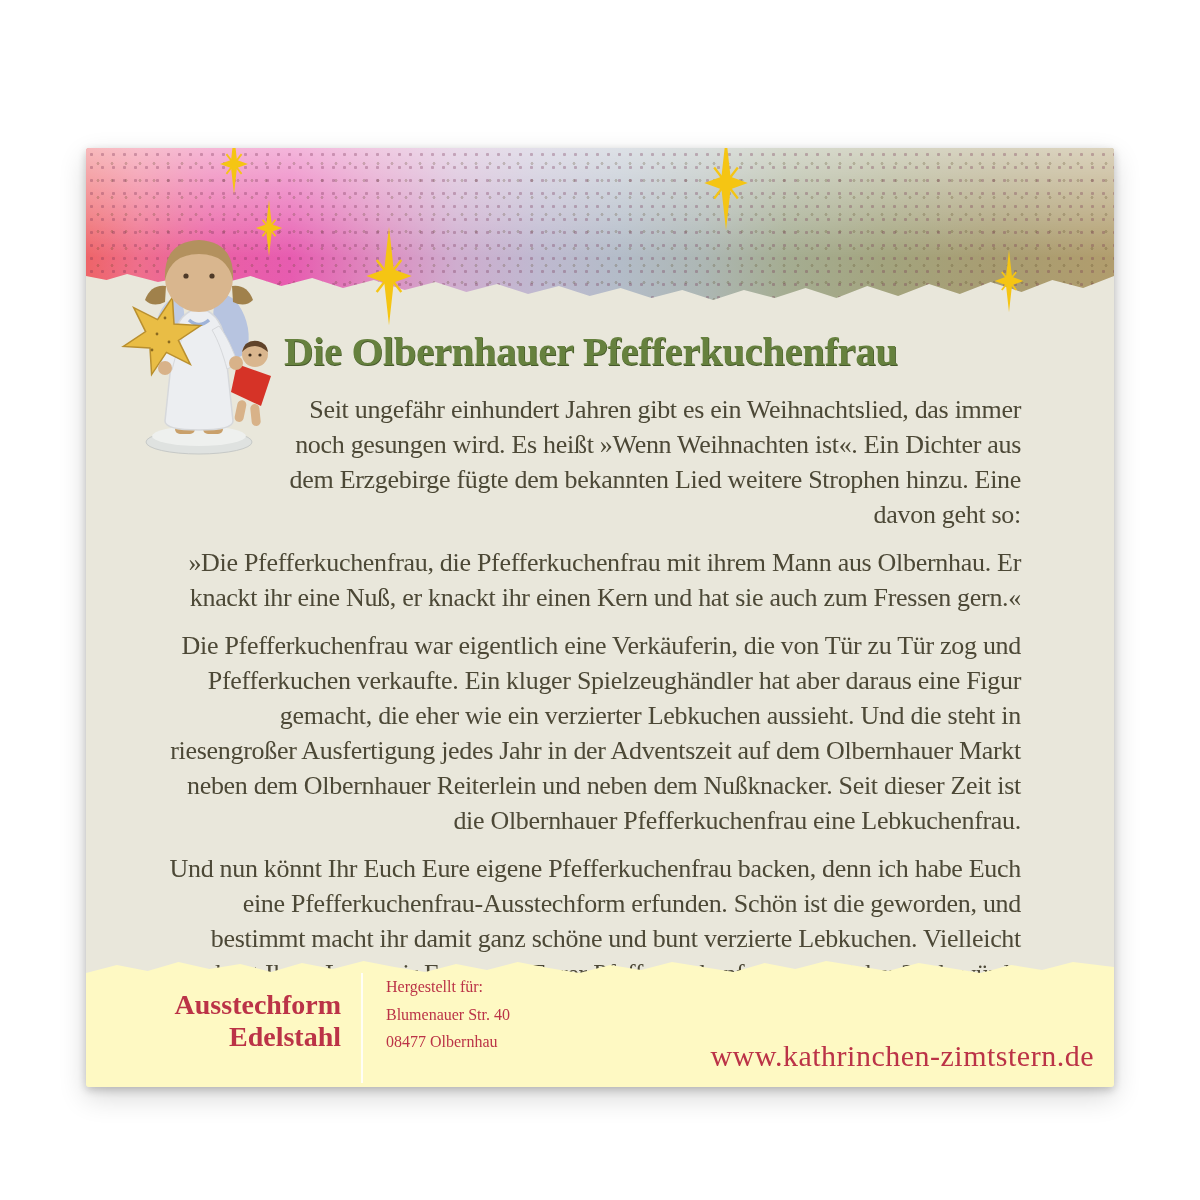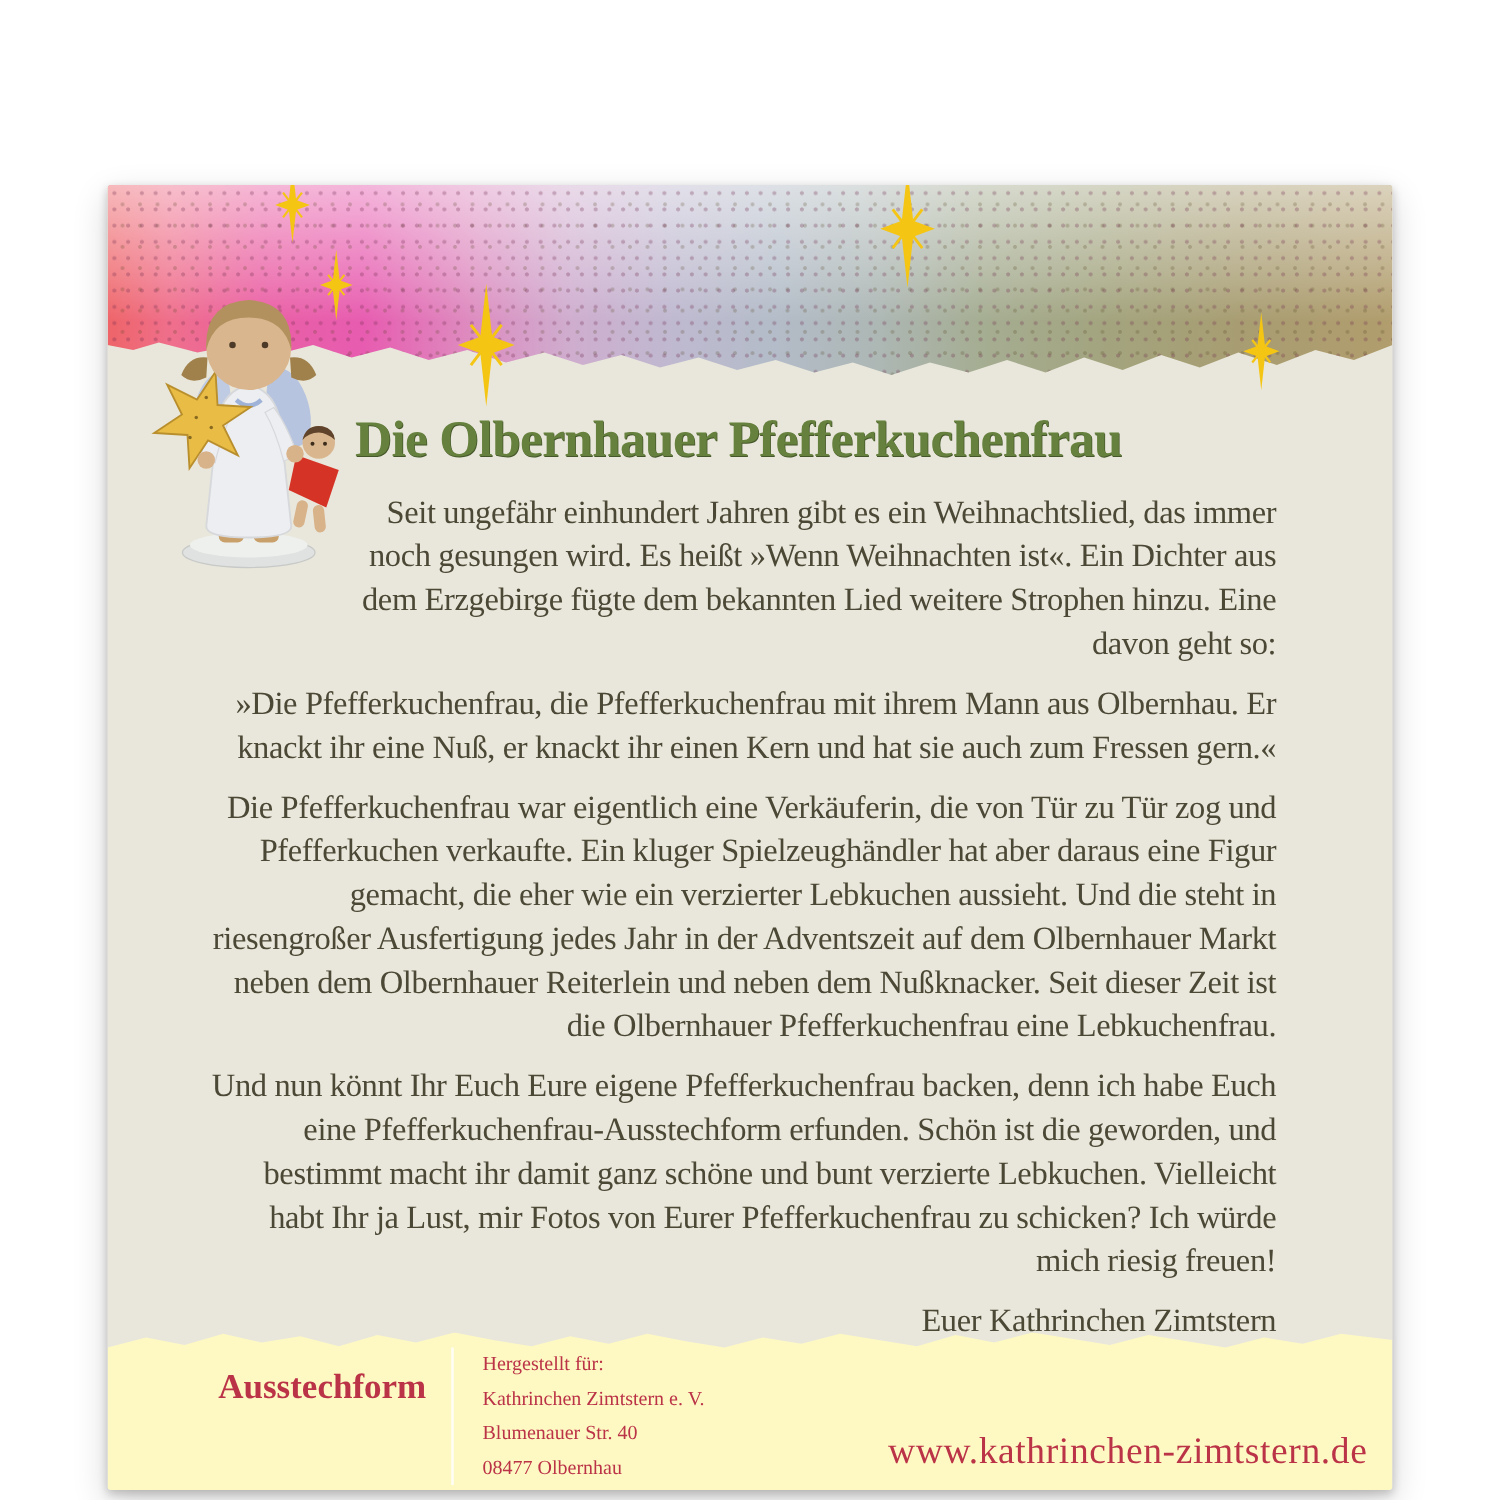--- a/index.html
+++ b/index.html
@@ -2,21 +2,21 @@
 <html lang="de"><head>
 <meta charset="utf-8">
 <style>
   html,body{margin:0;padding:0;}
   body{
     width:1200px;height:1200px;position:relative;overflow:hidden;
     background:#ffffff;
     font-family:"Liberation Serif", serif;
   }
   .card{
-    position:absolute;left:86px;top:148px;width:1028px;height:1044px;
+    position:absolute;left:86px;top:148px;width:1028px;height:939px;
     background:#e9e7db;
     border-radius:3px;
     box-shadow:0 3px 8px rgba(0,0,0,.20), 0 10px 28px rgba(0,0,0,.16);
     overflow:hidden;
   }
   
   .rainbow{
     position:absolute;left:0;top:0;width:100%;height:152px;
     background:
       radial-gradient(circle, rgba(112,44,78,.30) 1.3px, transparent 1.9px) 0 0/11px 13px,
@@ -165,24 +165,24 @@
     <p class="indented">Seit ungefähr einhundert Jahren gibt es ein Weihnachtslied, das immer noch gesungen wird. Es heißt »Wenn Weihnachten ist«. Ein Dichter aus dem Erzgebirge fügte dem bekannten Lied weitere Strophen hinzu. Eine davon geht so:</p>
     <p>»Die Pfefferkuchenfrau, die Pfefferkuchenfrau mit ihrem Mann aus Olbernhau. Er knackt ihr eine Nuß, er knackt ihr einen Kern und hat sie auch zum Fressen gern.«</p>
     <p>Die Pfefferkuchenfrau war eigentlich eine Verkäuferin, die von Tür zu Tür zog und Pfefferkuchen verkaufte. Ein kluger Spielzeughändler hat aber daraus eine Figur gemacht, die eher wie ein verzierter Lebkuchen aussieht. Und die steht in riesengroßer Ausfertigung jedes Jahr in der Adventszeit auf dem Olbernhauer Markt neben dem Olbernhauer Reiterlein und neben dem Nußknacker. Seit dieser Zeit ist die Olbernhauer Pfefferkuchenfrau eine Lebkuchenfrau.</p>
     <p>Und nun könnt Ihr Euch Eure eigene Pfefferkuchenfrau backen, denn ich habe Euch eine Pfefferkuchenfrau-Ausstechform erfunden. Schön ist die geworden, und bestimmt macht ihr damit ganz schöne und bunt verzierte Lebkuchen. Vielleicht habt Ihr ja Lust, mir Fotos von Eurer Pfefferkuchenfrau zu schicken? Ich würde mich riesig freuen!</p>
     <p class="signoff">Euer Kathrinchen Zimtstern</p>
   </div>
 
   <div class="footer">
     <div class="product">
       <div>Ausstechform</div>
+      <div>Edelstahl</div>
     </div>
     <div class="divider"></div>
     <div class="address">
       <div>Hergestellt für:</div>
-      <div>Kathrinchen Zimtstern e. V.</div>
       <div>Blumenauer Str. 40</div>
       <div>08477 Olbernhau</div>
     </div>
     <div class="website">www.kathrinchen-zimtstern.de</div>
   </div>
 
 </div>
 
 </body></html>

